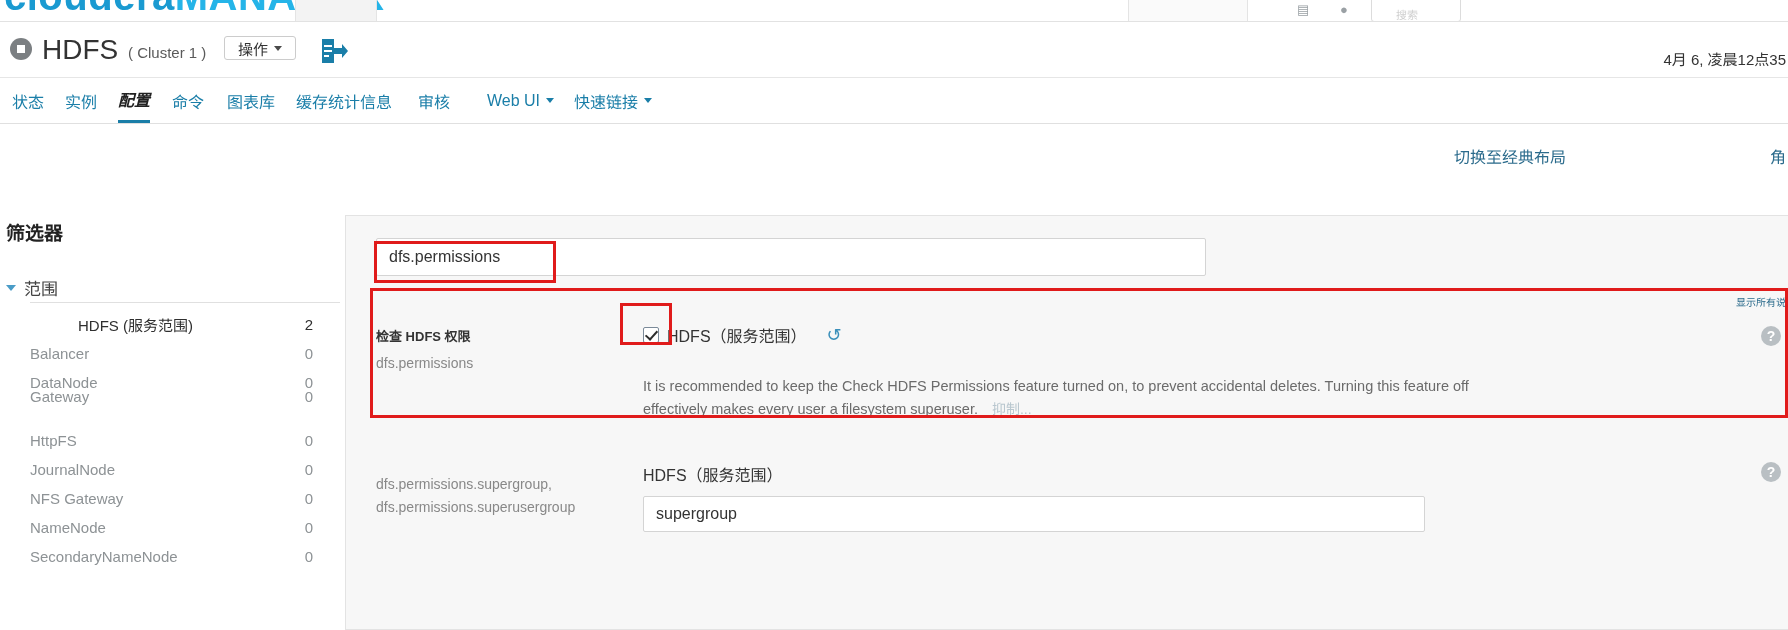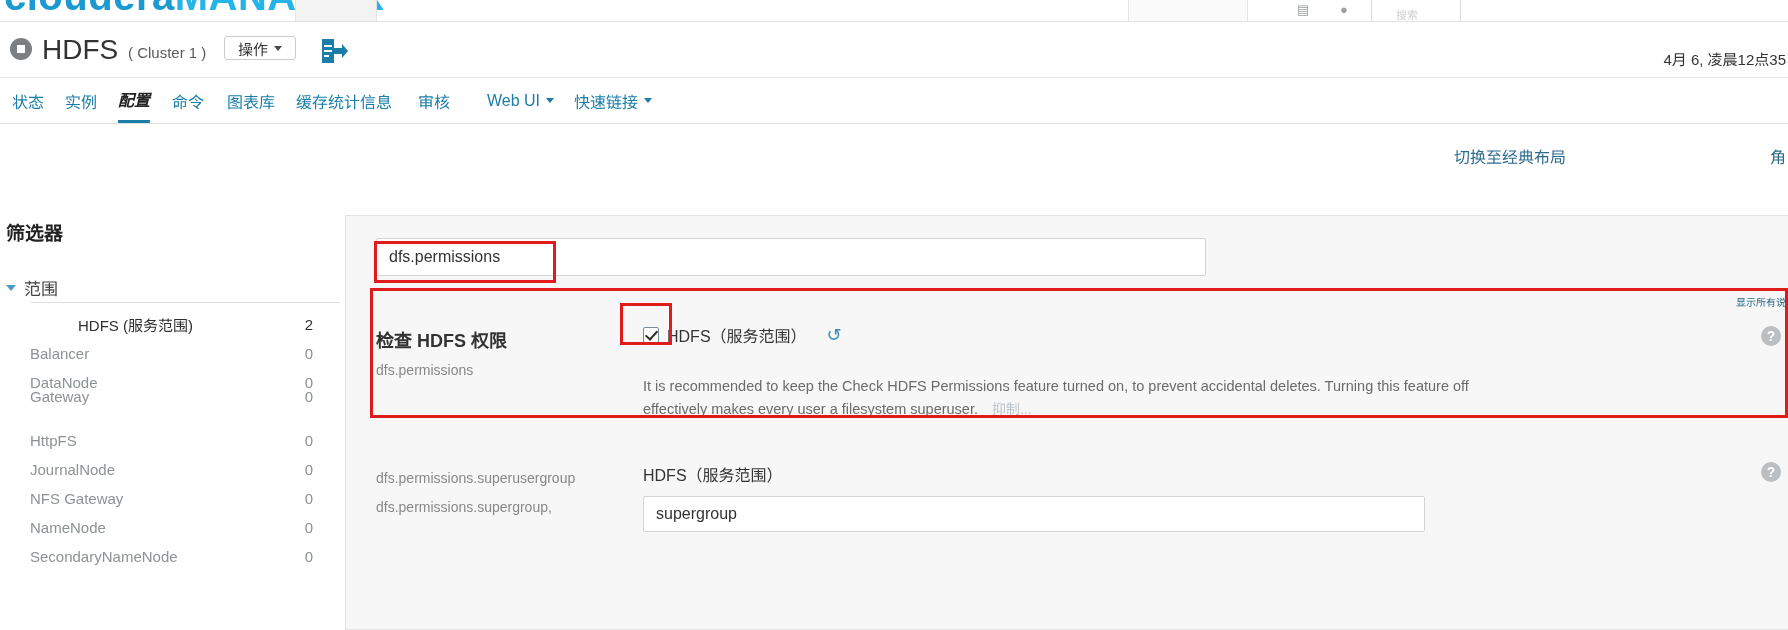--- a/index.html
+++ b/index.html
@@ -198,21 +198,21 @@
 
   
   .cfg-row { position: absolute; left: 0; width: 1443px; }
   .cfg-row.r1 { top: 92px; height: 140px; }
   .cfg-row.r2 { top: 232px; height: 120px; }
   .cfg-label {
     position: absolute; left: 30px; top: 18px;
     width: 270px;
   }
   .cfg-label .t {
-    font-size: 18px; font-weight: bold; color: #333; display:block;
+    font-size: 13px; font-weight: bold; color: #333; display:block;
   }
   .cfg-label .sub {
     font-size: 14px; color: #888; display: block; margin-top: 8px;
     line-height: 21px;
   }
   .cfg-value { position: absolute; left: 297px; top: 14px; }
   .chk-line { display: flex; align-items: center; gap: 8px; height: 26px; }
   .chkbox {
     width: 16px; height: 16px;
     border: 1px solid #7b8a99; border-radius: 2px;
@@ -417,22 +417,22 @@
         </div>
         <div class="cfg-desc">
           <span>It is recommended to keep the Check HDFS Permissions feature turned on, to prevent accidental deletes. Turning this feature off effectively makes every user a filesystem superuser.</span><span class="suppress-link">抑制...</span>
         </div>
       </div>
       <div class="help-icon" style="top:18px;">?</div>
     </div>
 
     <div class="cfg-row r2">
       <div class="cfg-label">
+        <span class="sub">dfs.permissions.supergroup,</span>
         <span class="sub" style="margin-top:2px;">dfs.permissions.superusergroup</span>
-        <span class="sub">dfs.permissions.supergroup,</span>
       </div>
       <div class="cfg-value">
         <div class="scope-label">HDFS（服务范围）</div>
         <input class="txt-input" type="text" value="supergroup" style="">
       </div>
       <div class="help-icon" style="top:14px;">?</div>
     </div>
 
   </div>
 </div>

